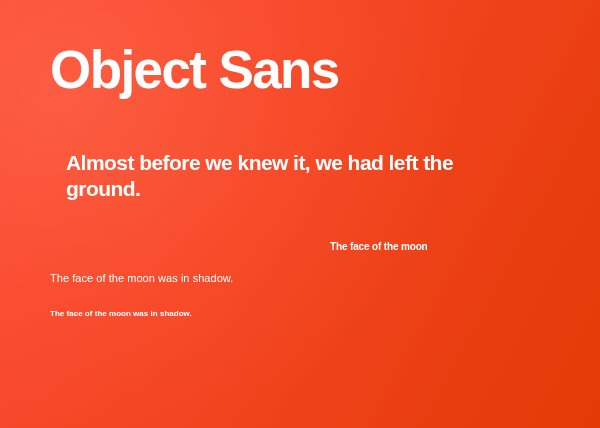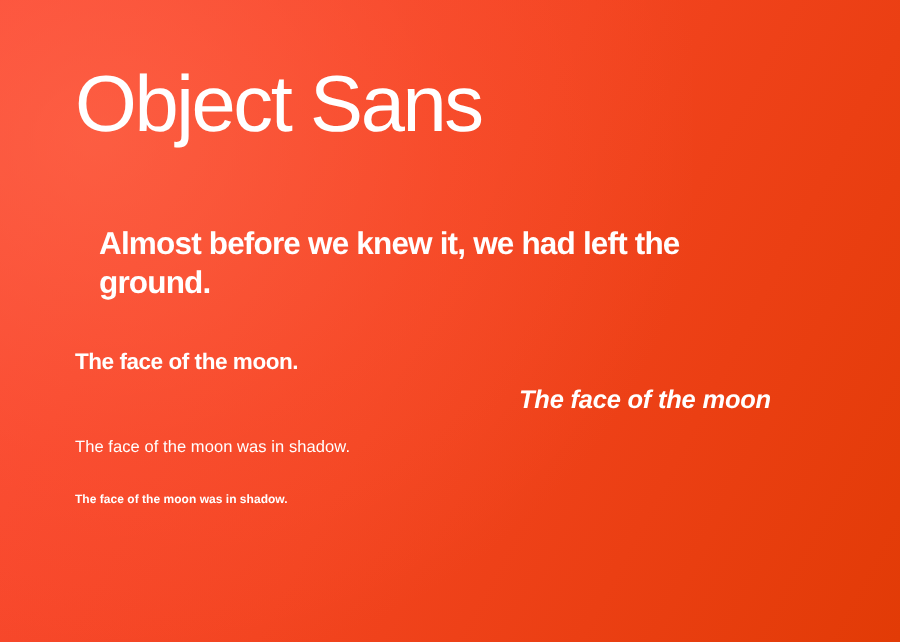--- a/index.html
+++ b/index.html
@@ -44,21 +44,21 @@
   }
 
   
   .display-title {
     position: absolute;
     left: 50px;
     top: 42px;
     margin: 0;
     font-size: 53px;
     line-height: 1.04;
-    font-weight: 400;
+    font-weight: 700;
     letter-spacing: -1.6px;
     color: #FFFFFF;
     white-space: nowrap;
   }
 
   
   .headline {
     position: absolute;
     left: 50px;
     top: 134px;
@@ -116,27 +116,26 @@
     margin: 0;
     padding-top: 21px;
     font-size: 8px;
     line-height: 1.4;
     font-weight: 700;
     letter-spacing: 0.02px;
     color: #FFFFFF;
   }
 
   .sub-heading-sm {
-    margin: 16px;
-    font-size: 17px;
+    margin: 0;
+    font-size: 10px;
     line-height: 1.3;
     font-weight: 700;
     letter-spacing: -0.15px;
     color: #FFFFFF;
-    font-style: italic;
   }
 
   .body-sm {
     margin: 0;
     padding-top: 17px;
     width: 200px;
     font-size: 8.6px;
     line-height: 1.62;
     font-weight: 400;
     letter-spacing: 0.04px;
@@ -148,21 +147,20 @@
 
 <div id="specimen-poster">
 
   <h1 class="display-title">Object Sans</h1>
 
   <h2 class="headline">Almost before we knew it, we had left the ground.</h2>
 
   <div class="columns">
 
     <div class="col-left">
-      <h3 class="sub-heading-lg">The face of the moon.</h3>
       <p class="body-md">The face of the moon was in shadow.</p>
       <p class="body-xs-bold">The face of the moon was in shadow.</p>
     </div>
 
     <div class="col-right">
       <h3 class="sub-heading-sm">The face of the moon</h3>
     </div>
 
   </div>
 

